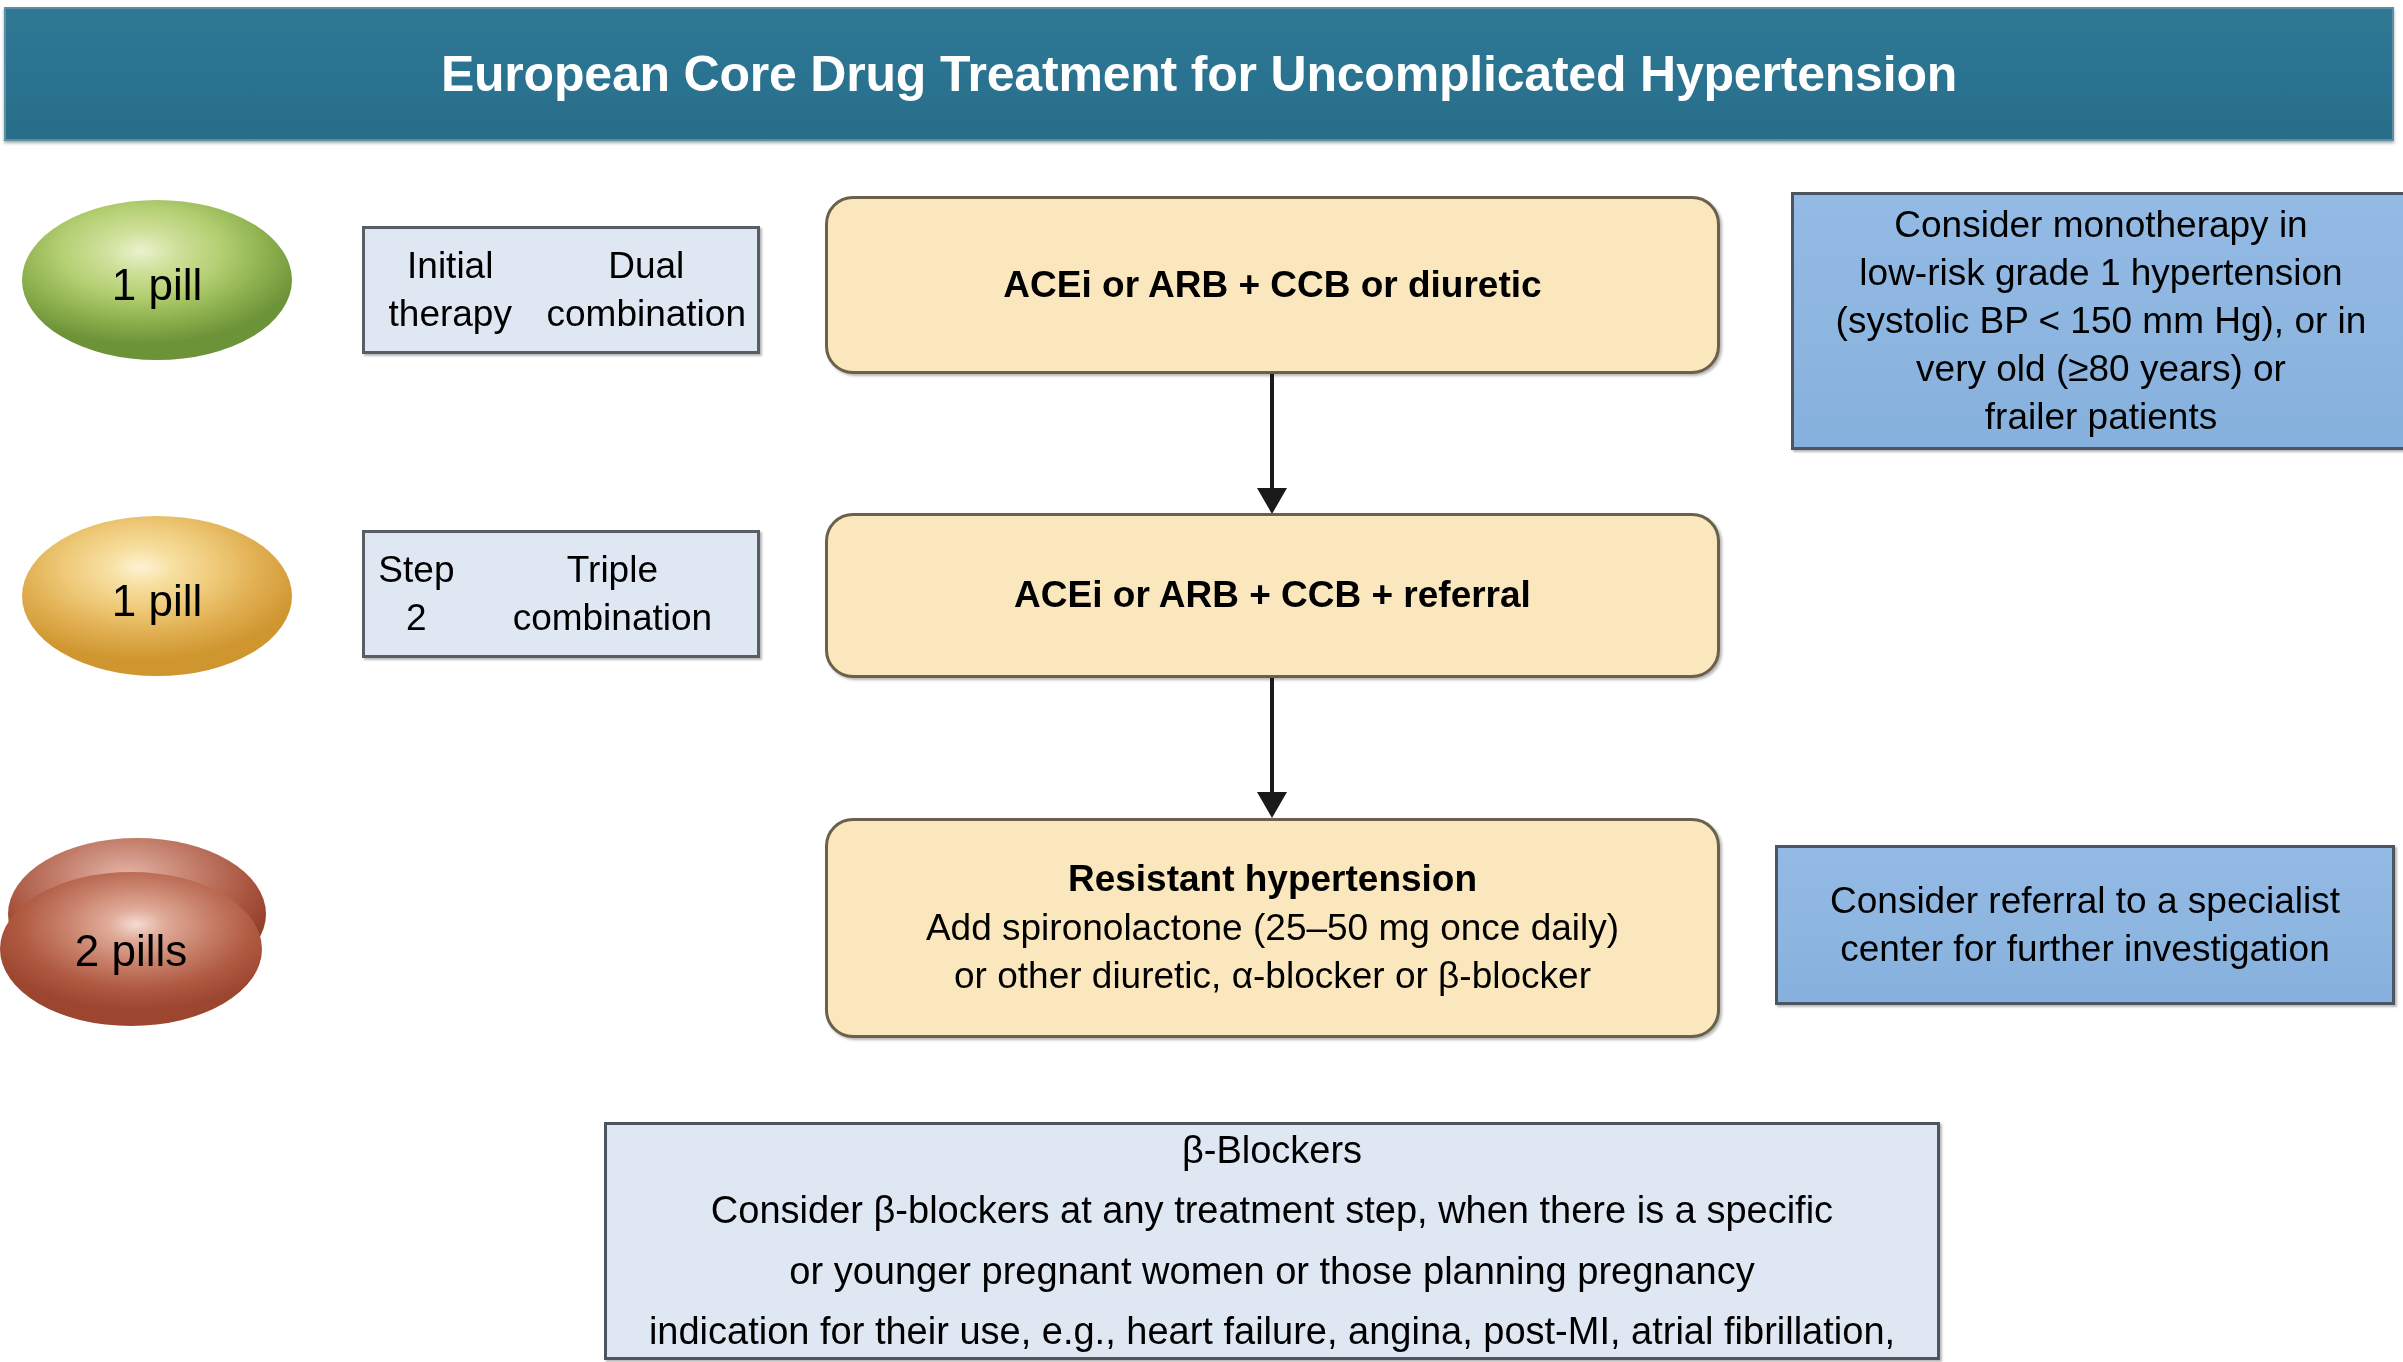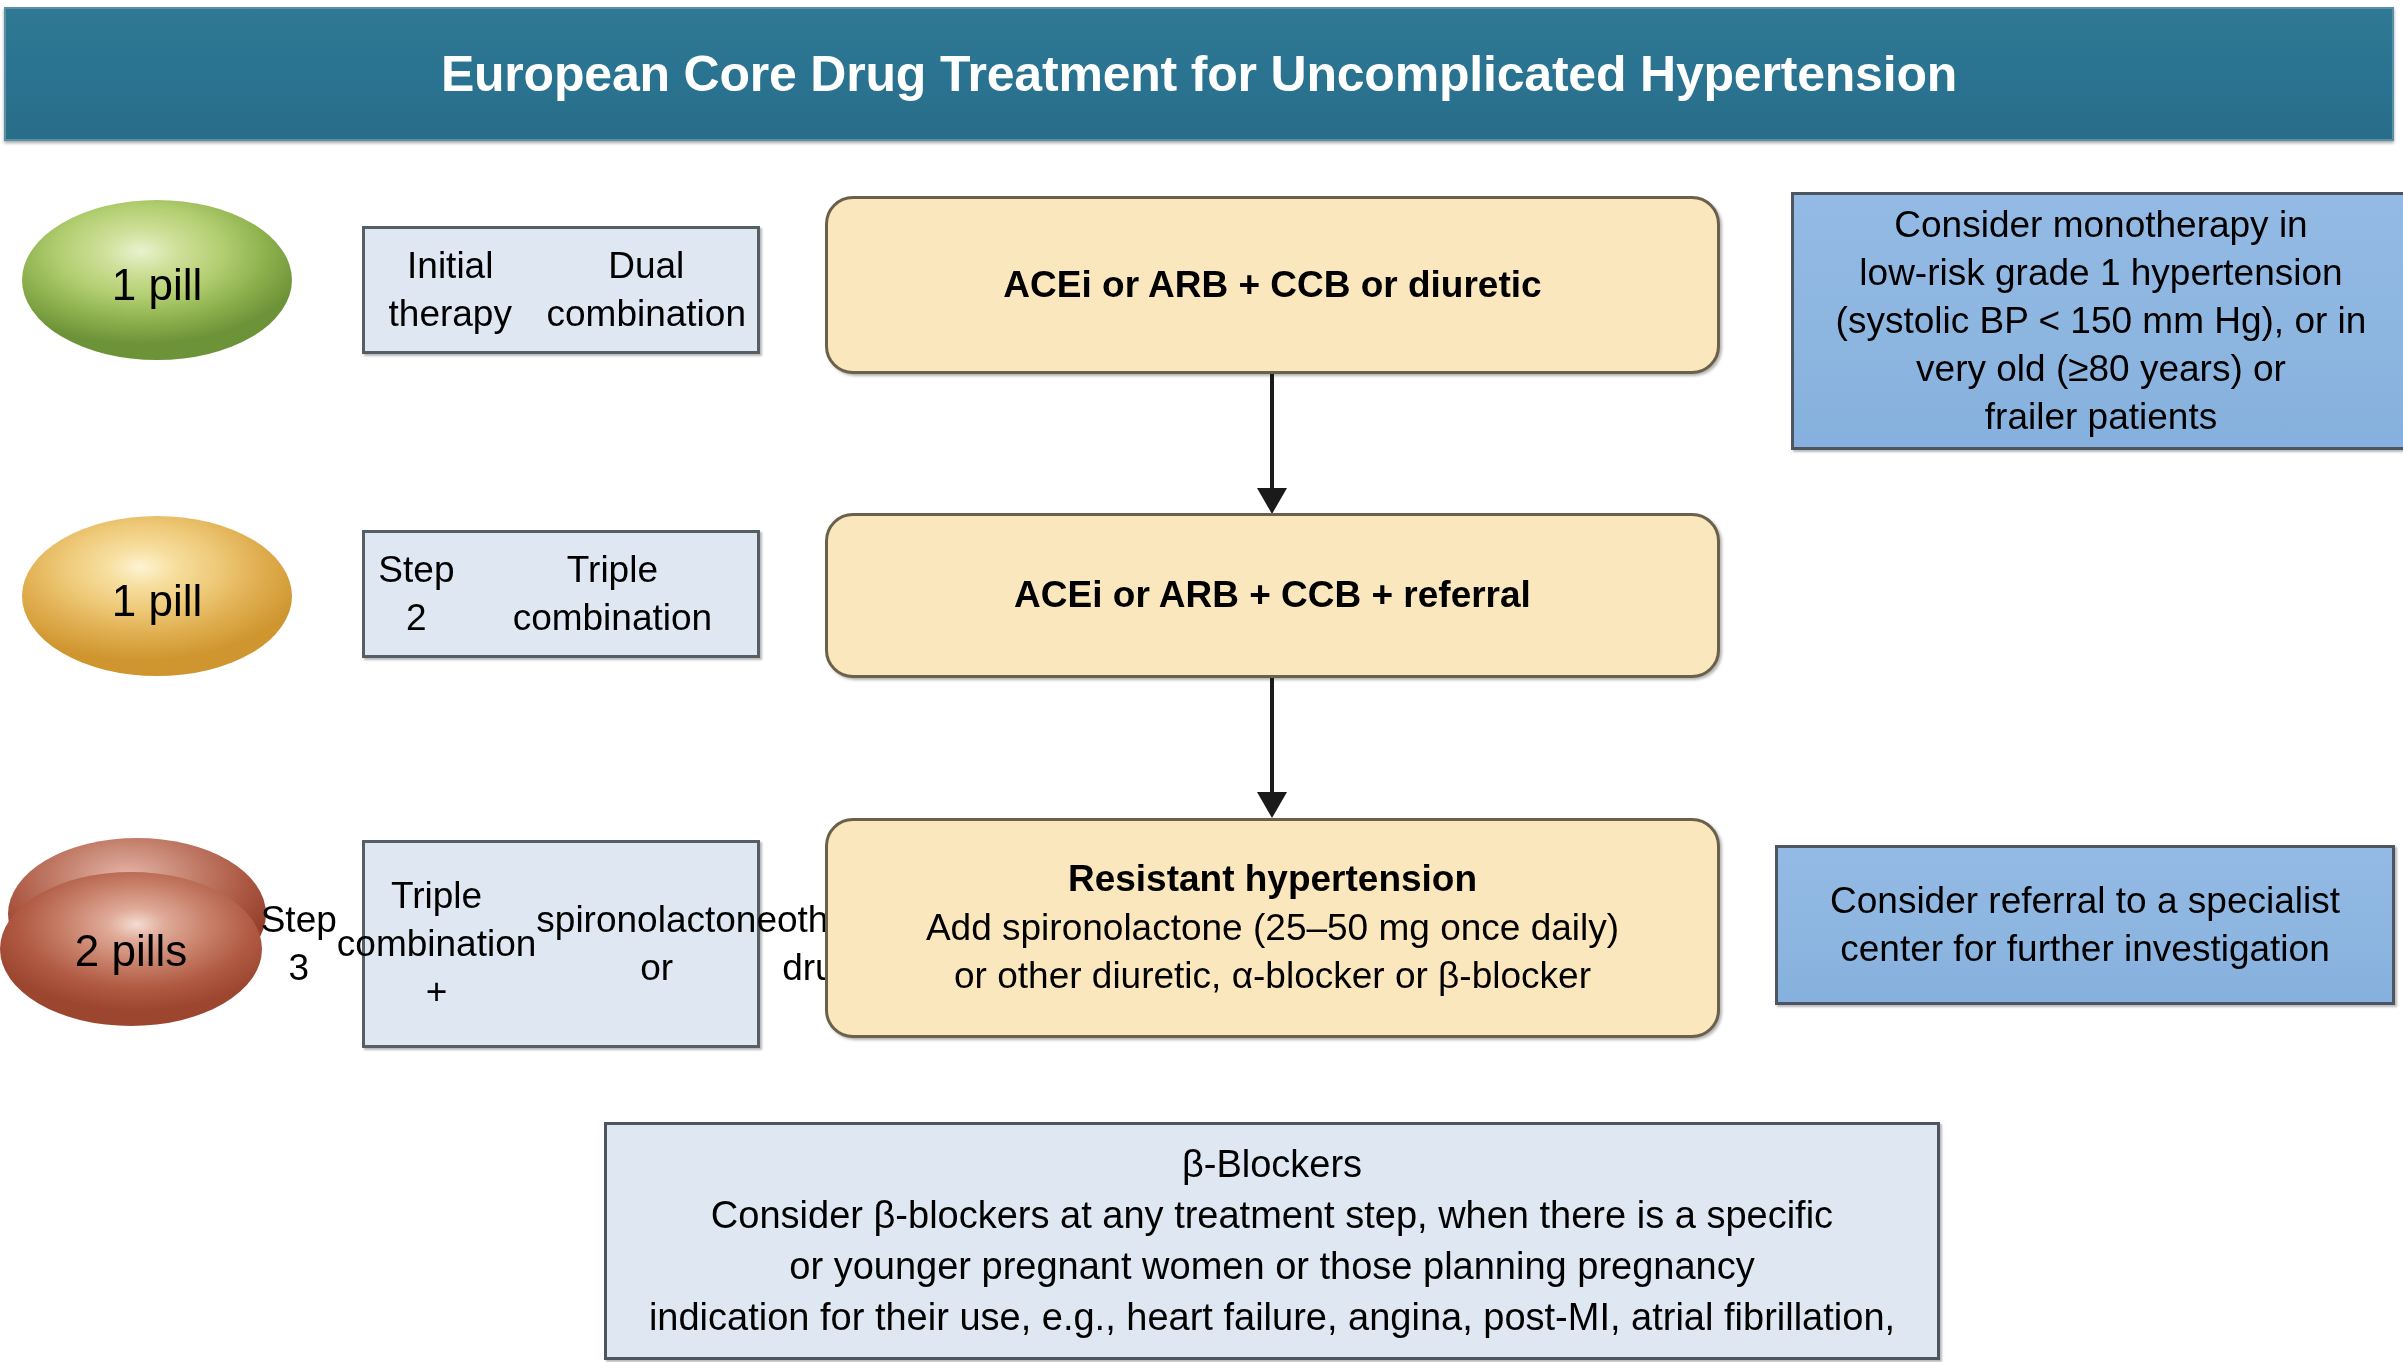--- a/index.html
+++ b/index.html
@@ -132,21 +132,21 @@
   
   .bb-box {
     position: absolute;
     background: #dee7f2;
     border: 3px solid #4d5560;
     box-sizing: border-box;
     box-shadow: 2px 2px 2px rgba(0,0,0,0.28);
     display: flex;
     flex-direction: column;
     align-items: center;
-    justify-content: center;
+    justify-content: space-between;
     text-align: center;
     color: #000000;
     font-size: 38px;
     line-height: 1.34;
   }
 
   
   .arrow {
     position: absolute;
   }
@@ -223,26 +223,20 @@
     <div class="arrow-line" style="height:116px;"></div>
     <div class="arrow-head" style="top:114px;"></div>
   </div>
 
   <div class="pill-wrap" style="left:0px; top:838px; width:300px; height:190px;">
     <div class="pill pill-red-back" style="left:8px; top:0px; width:258px; height:152px;"></div>
     <div class="pill pill-red-front" style="left:0px; top:34px; width:262px; height:154px;"></div>
     <div class="pill-label" style="top:88px; width:262px;">2 pills</div>
   </div>
 
-  <div class="step-box" style="left:362px; top:840px; width:398px; height:208px;">
-    <div>Step 3</div>
-    <div>Triple combination +</div>
-    <div>spironolactone or</div>
-    <div>other drug</div>
-  </div>
 
   <div class="tx-box" style="left:825px; top:818px; width:895px; height:220px;">
     <div class="tx-bold">Resistant hypertension</div>
     <div>Add spironolactone (25–50 mg once daily)</div>
     <div>or other diuretic, α-blocker or β-blocker</div>
   </div>
 
   <div class="note-box" style="left:1775px; top:845px; width:620px; height:160px;">
     <div>Consider referral to a specialist</div>
     <div>center for further investigation</div>

